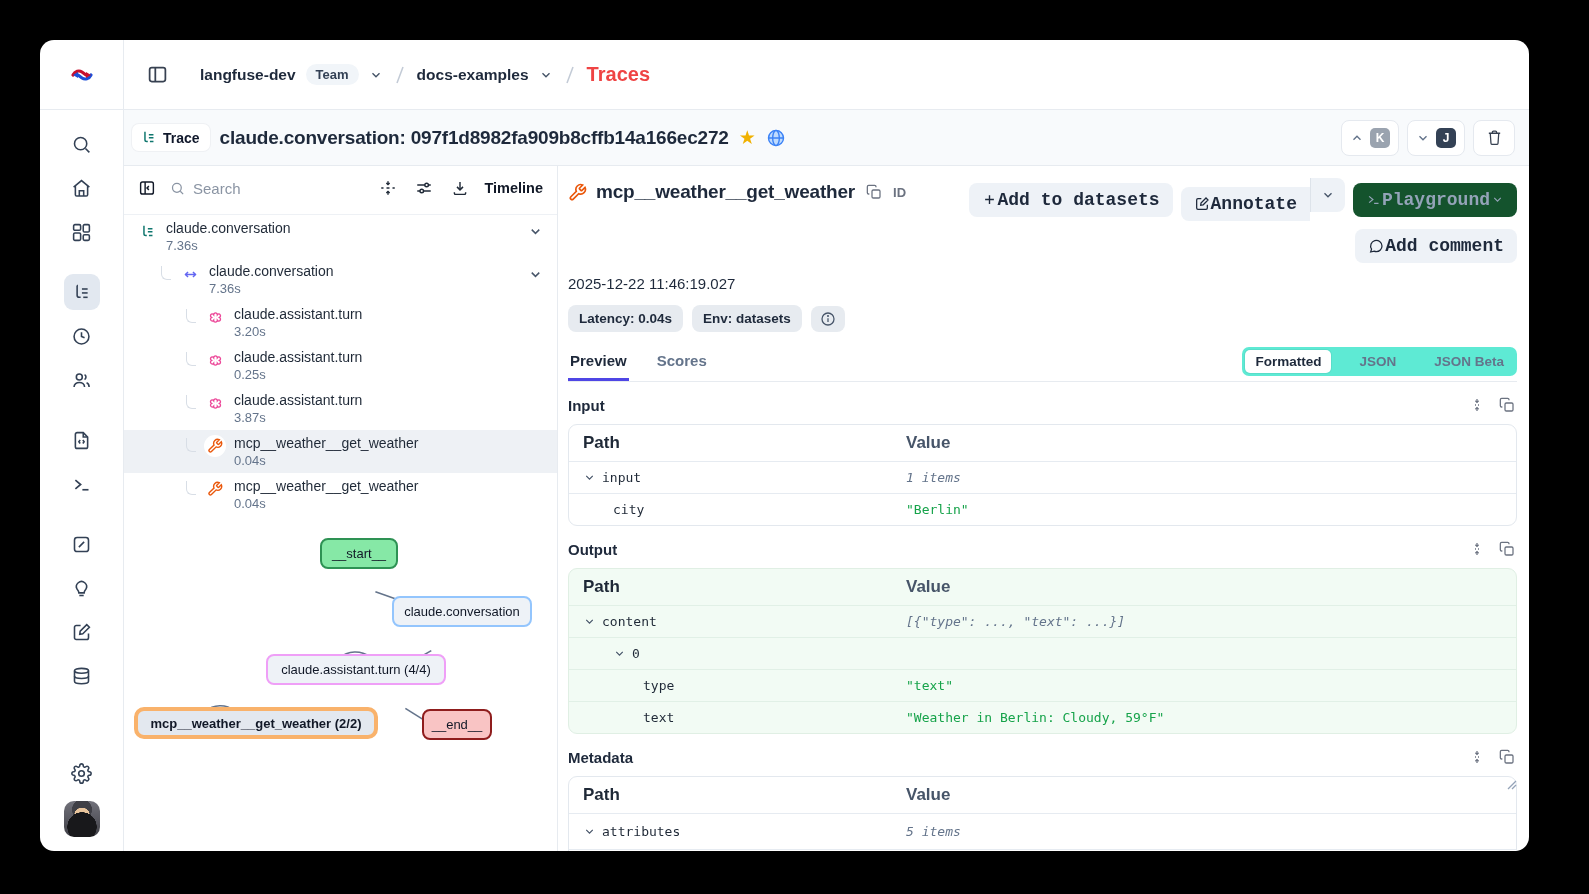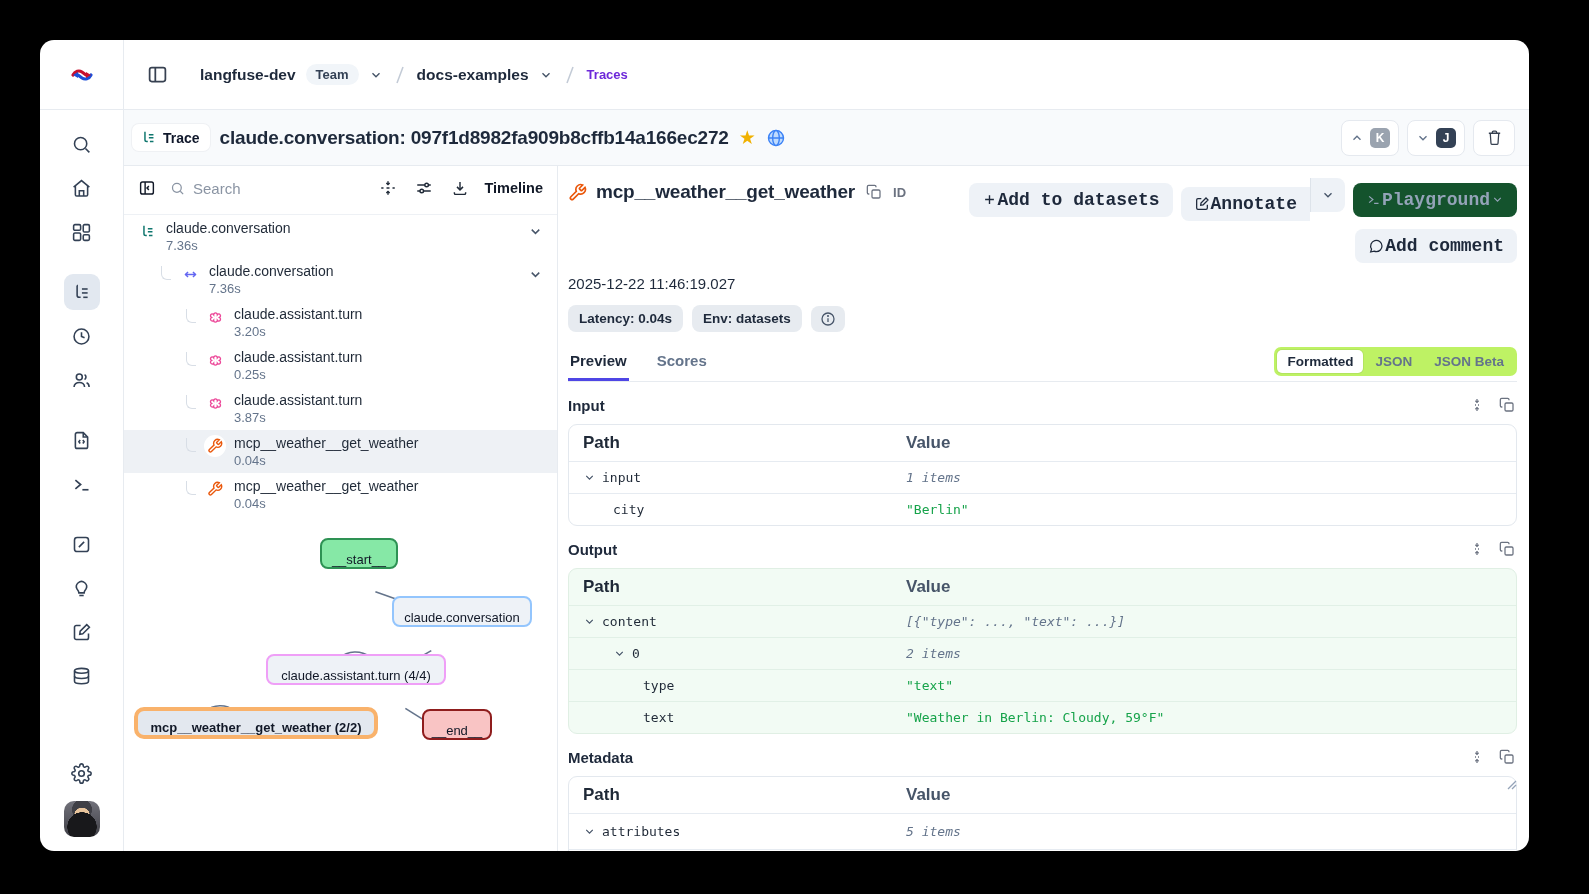--- a/index.html
+++ b/index.html
@@ -6,21 +6,21 @@
   body { font-family: "Liberation Sans", sans-serif; }
   .stage { position: relative; width: 1589px; height: 894px; background: #000; overflow: hidden; }
   .window { position: absolute; left: 40px; top: 40px; width: 1489px; height: 811px; background: #fff; border-radius: 14px; overflow: hidden; display: flex; flex-direction: column; }
 
   
   .topbar { height: 70px; display: flex; align-items: center; border-bottom: 1px solid #e7ebf0; flex: none; }
   .logo-cell { width: 84px; height: 100%; display: flex; align-items: center; justify-content: center; border-right: 1px solid #e7ebf0; flex: none; }
   .crumbs { display: flex; align-items: center; gap: 10px; padding-left: 16px; }
   .panel-toggle { width: 34px; height: 34px; display: flex; align-items: center; justify-content: center; border-radius: 8px; cursor: pointer; margin-right: 16px; }
   .crumb-strong { font-size: 15.5px; font-weight: 700; color: #1e293b; }
-  .crumb-muted { font-size: 13px; font-weight: 600; color: #6d28d9; }
+  .crumb-muted { font-size: 20px; font-weight: 600; color: #ef4444; }
   .team-pill { background: #f1f5f9; color: #334155; font-size: 13px; font-weight: 600; padding: 3px 10px; border-radius: 999px; }
   .sep-slash { color: #cbd5e1; }
 
   
   .body-row { flex: 1; display: flex; min-height: 0; }
   .rail { width: 84px; flex: none; border-right: 1px solid #e7ebf0; display: flex; flex-direction: column; align-items: center; padding-top: 12px; padding-bottom: 14px; }
   .rail-item { width: 36px; height: 36px; margin: 4px 0; display: flex; align-items: center; justify-content: center; border-radius: 9px; cursor: pointer; color: #334155; }
   .rail-item.selected { background: #e2e8f0; }
   .rail-gap { height: 16px; flex: none; }
   .rail-spacer { flex: 1; }
@@ -62,21 +62,21 @@
   .ticon { width: 22px; height: 22px; display: flex; align-items: center; justify-content: center; flex: none; margin-top: 0px; border-radius: 50%; }
   .trow.selected .ticon { background: #fff; }
   .ttext { display: flex; flex-direction: column; gap: 2px; min-width: 0; }
   .tlabel { font-size: 14px; color: #1f2937; white-space: nowrap; }
   .tdur { font-size: 13px; color: #64748b; }
   .trow .row-chev { position: absolute; right: 14px; top: 9px; color: #475569; }
 
   
   .graph { position: relative; flex: 1; min-height: 240px; }
   .graph svg.edges { position: absolute; inset: 0; width: 100%; height: 100%; }
-  .gnode { position: absolute; display: flex; align-items: flex-end; justify-content: center; border: 2px solid; border-radius: 8px; font-size: 13px; color: #111827; height: 31px; background: #f1f5f9; white-space: nowrap; padding: 0 4px; }
+  .gnode { position: absolute; display: flex; align-items: center; justify-content: center; border: 2px solid; border-radius: 8px; font-size: 13px; color: #111827; height: 31px; background: #f1f5f9; white-space: nowrap; padding: 0 4px; }
   .gnode.bold { font-weight: 700; }
   .gnode.thick { border-width: 4px; height: 32px; border-radius: 10px; }
 
   
   .detail { flex: 1; min-width: 0; position: relative; padding: 12px 12px 0 10px; overflow: hidden; display: flex; flex-direction: column; }
   .d-header { display: flex; align-items: flex-start; gap: 10px; }
   .d-title-wrap { display: flex; align-items: center; gap: 9px; padding-top: 3px; min-width: 0; }
   .d-title { font-size: 19px; font-weight: 700; color: #1e293b; letter-spacing: -.2px; white-space: nowrap; }
   .d-id { font-size: 13px; font-weight: 600; color: #6b7280; }
   .icon-btn { background: none; border: none; cursor: pointer; color: #6b7280; display: flex; align-items: center; padding: 2px; }
@@ -87,21 +87,21 @@
   .split-left { border-top-right-radius: 0; border-bottom-right-radius: 0; margin-top: 9px; }
   .soft-btn.ghost { background: #14532d; color: #94a3b8; font-weight: 600; }
   .d-ts { font-size: 15px; color: #1e293b; margin-top: 12px; }
   .d-badges { display: flex; gap: 9px; margin-top: 13px; align-items: center; }
   .meta-pill { background: #e7ebf0; border-radius: 8px; padding: 6px 11px; font-size: 13.5px; font-weight: 700; color: #1e293b; }
   .meta-pill.icon-only { padding: 5px 9px; color: #475569; display: flex; align-items: center; }
 
   .tabs-row { display: flex; align-items: flex-end; border-bottom: 1px solid #e7ebf0; margin-top: 14px; }
   .tab { font-size: 15px; font-weight: 600; color: #64748b; padding: 6px 2px 9px; margin-right: 26px; cursor: pointer; border-bottom: 3px solid transparent; }
   .tab.active { color: #1e293b; border-bottom-color: #4f46e5; }
-  .seg-group { margin-left: auto; background: #bef264; border-radius: 7px; padding: 3px; display: flex; align-items: center; gap: 2px; margin-bottom: 5px; }
+  .seg-group { margin-left: auto; background: #5eead4; border-radius: 7px; padding: 3px; display: flex; align-items: center; gap: 18px; margin-bottom: 5px; }
   .seg { font-size: 13.5px; font-weight: 600; color: #64748b; padding: 4px 10px; border-radius: 5px; cursor: pointer; white-space: nowrap; }
   .seg.active { background: #fff; color: #1e293b; box-shadow: 0 0 0 1px rgba(15,23,42,.06); }
 
   .section { margin-top: 13px; }
   .sec-head { display: flex; align-items: center; }
   .sec-title { font-size: 15px; font-weight: 700; color: #1e293b; }
   .sec-icons { margin-left: auto; display: flex; gap: 10px; color: #475569; }
   .dtable { margin-top: 9px; border: 1px solid #e3e8ee; border-radius: 9px; overflow: hidden; background: #fff; }
   .dtable.green { background: #f2fbf4; border-color: #e0efe4; }
   .drow { display: grid; grid-template-columns: 337px 1fr; align-items: center; min-height: 32px; border-top: 1px solid #e6ebf1; font-family: "DejaVu Sans Mono", monospace; font-size: 13px; }
@@ -675,21 +675,20 @@
                     <span class="dval val preview">[{"type": ..., "text": ...}]</span>
                   </div><div class="drow" style="--i: 1;">
                     <span class="dpath">
                       <span class="chev">
                           <svg width="13" height="13" viewBox="0 0 24 24" fill="none" stroke="currentColor" stroke-width="2.3">
                             <polyline points="6 9 12 15 18 9"></polyline>
                           </svg>
                         </span>
                       <span>0</span>
                     </span>
-                    <span class="dval val items">2 items</span>
                   </div><div class="drow" style="--i: 2;">
                     <span class="dpath">
 
                       <span>type</span>
                     </span>
                     <span class="dval val str">"text"</span>
                   </div><div class="drow" style="--i: 2;">
                     <span class="dpath">
 
                       <span>text</span>

